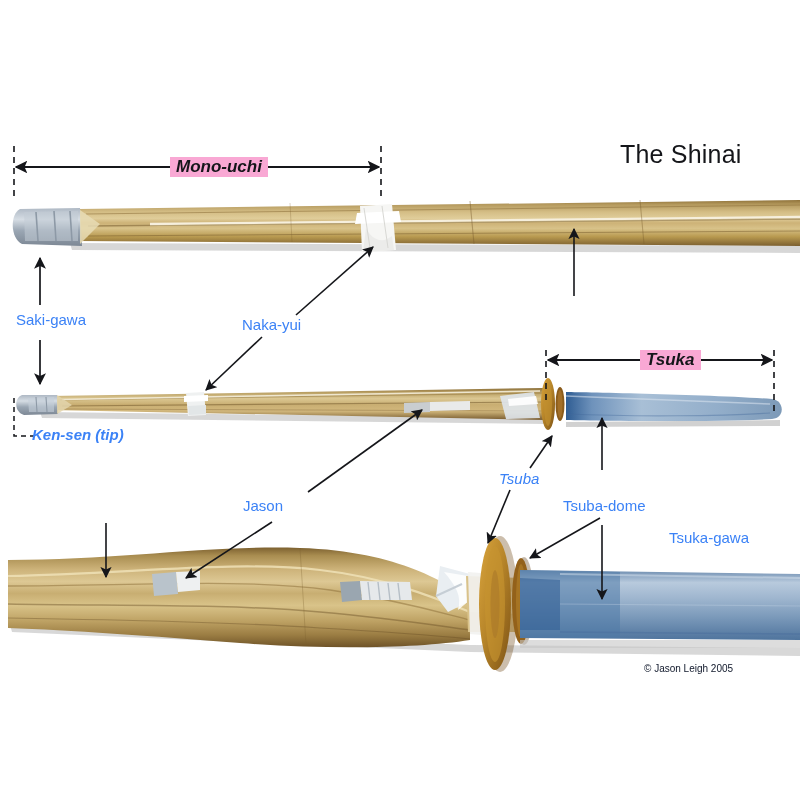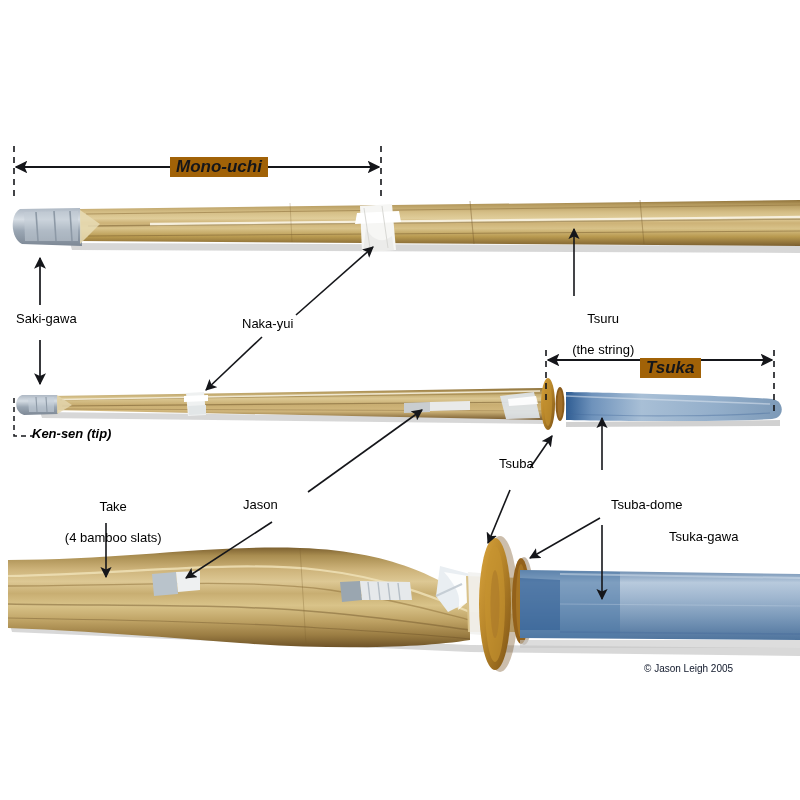--- a/index.html
+++ b/index.html
@@ -1,23 +1,23 @@
 <!DOCTYPE html>
 <html><head>
 <meta charset="utf-8">
 <style>
   html,body{margin:0;padding:0;background:#fff;}
   body{width:800px;height:800px;overflow:hidden;
        font-family:"Liberation Sans","DejaVu Sans",sans-serif;color:#111;}
   #stage{position:relative;width:800px;height:800px;background:#ffffff;}
   svg#art{position:absolute;left:0;top:0;width:800px;height:800px;}
-  .lbl{position:absolute;white-space:pre;font-size:13px;color:#000000;line-height:1.18;}
+  .lbl{position:absolute;white-space:pre;font-size:15px;color:#3b82f6;line-height:1.18;}
   .lbl.center{text-align:center;}
   .dim{position:absolute;font-size:17px;font-style:italic;font-weight:bold;color:#15161a;
-       background:#a16207;padding:0 6px;white-space:nowrap;}
+       background:#f9a8d4;padding:0 6px;white-space:nowrap;}
   .title{position:absolute;font-size:25px;color:#15161a;letter-spacing:.2px;white-space:nowrap;}
   .copy{position:absolute;font-size:10px;color:#0f172a;white-space:nowrap;text-align:right;}
 </style>
 </head>
 <body>
 
 <div id="stage">
 
   <svg id="art" viewBox="0 0 800 800">
     <defs>
@@ -278,44 +278,37 @@
     <g>
       <line x1="600" y1="518" x2="530" y2="558" stroke="#15161a" stroke-width="1.6" marker-end="url(#arrow)"></line>
     </g>
 
     <g>
       <line x1="602" y1="525" x2="602" y2="599" stroke="#15161a" stroke-width="1.6" marker-end="url(#arrow)"></line>
       <line x1="602" y1="470" x2="602" y2="418" stroke="#15161a" stroke-width="1.6" marker-end="url(#arrow)"></line>
     </g>
   </svg>
 
+  <div class="title" style="left:620px;top:140px;">The Shinai</div>
 
   <div class="dim" style="left:170px;top:157px;">Mono-uchi</div>
 
-  <div class="dim" style="left:640px;top:358px;">Tsuka</div>
+  <div class="dim" style="left:640px;top:350px;">Tsuka</div>
 
   <div class="lbl" style="left:16px;top:311px;">Saki-gawa</div>
 
   <div class="lbl" style="left:32px;top:426px;font-style:italic;font-weight:bold;">Ken-sen (tip)</div>
 
   <div class="lbl" style="left:242px;top:316px;">Naka-yui</div>
 
-  <div class="lbl center" style="left:540px;top:296px;width:112px;">
-    <span>Tsuru</span><br>
-    <span>(the string)</span>
-  </div>
-
-  <div class="lbl center" style="left:22px;top:484px;width:168px;">
-    <span>Take</span><br>
-    <span>(4 bamboo slats)</span>
-  </div>
+
 
   <div class="lbl" style="left:243px;top:497px;">Jason</div>
 
-  <div class="lbl" style="left:499px;top:456px;">Tsuba</div>
-
-  <div class="lbl" style="left:563px;top:497px;margin-left:48px;">Tsuba-dome</div>
+  <div class="lbl" style="left:499px;top:470px;font-style:italic;">Tsuba</div>
+
+  <div class="lbl" style="left:563px;top:497px;">Tsuba-dome</div>
 
   <div class="lbl" style="left:649px;top:529px;margin-left:20px;">Tsuka-gawa</div>
 
   <div class="copy" style="left:644px;top:663px;">© Jason Leigh 2005</div>
 
 </div>
 
 </body></html>

